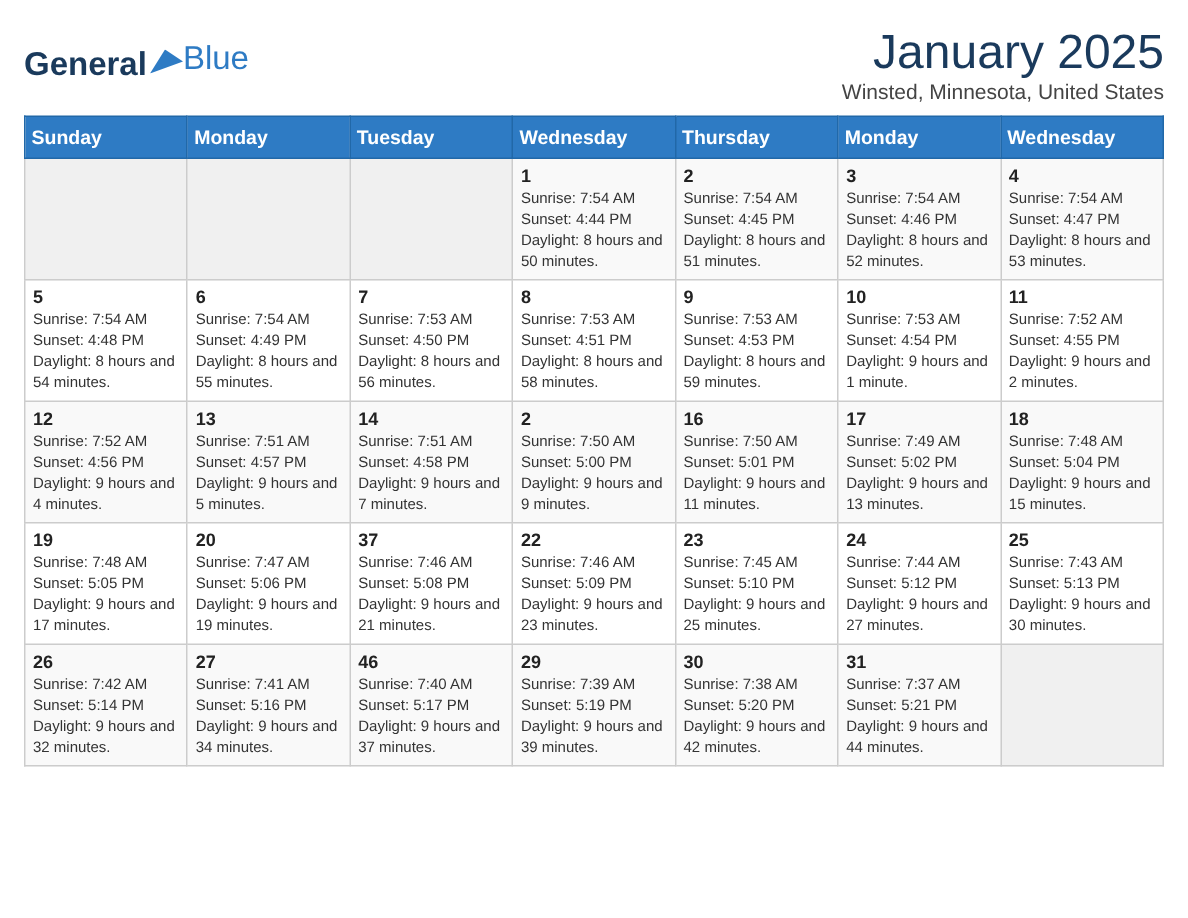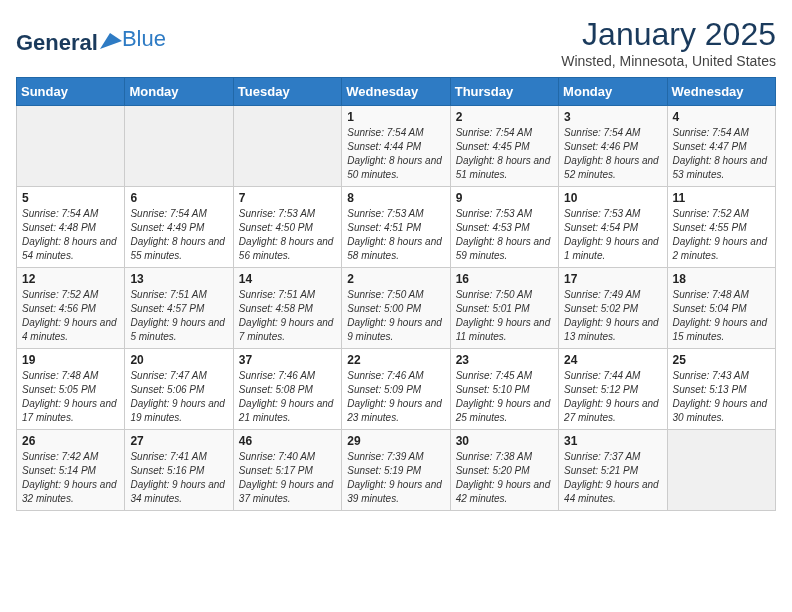--- a/index.html
+++ b/index.html
@@ -67,21 +67,20 @@
     .day-num {
       font-size: 12px;
       font-weight: bold;
       display: block;
       margin-bottom: 2px;
     }
     .cell-content {
       font-size: 10px;
       line-height: 1.4;
       color: #333;
-      font-style: italic;
     }
     td.empty {
       background: #f0f0f0 !important;
     }
   </style>
 </head>
 <body>
 
 <div class="header">
   <div class="logo">

